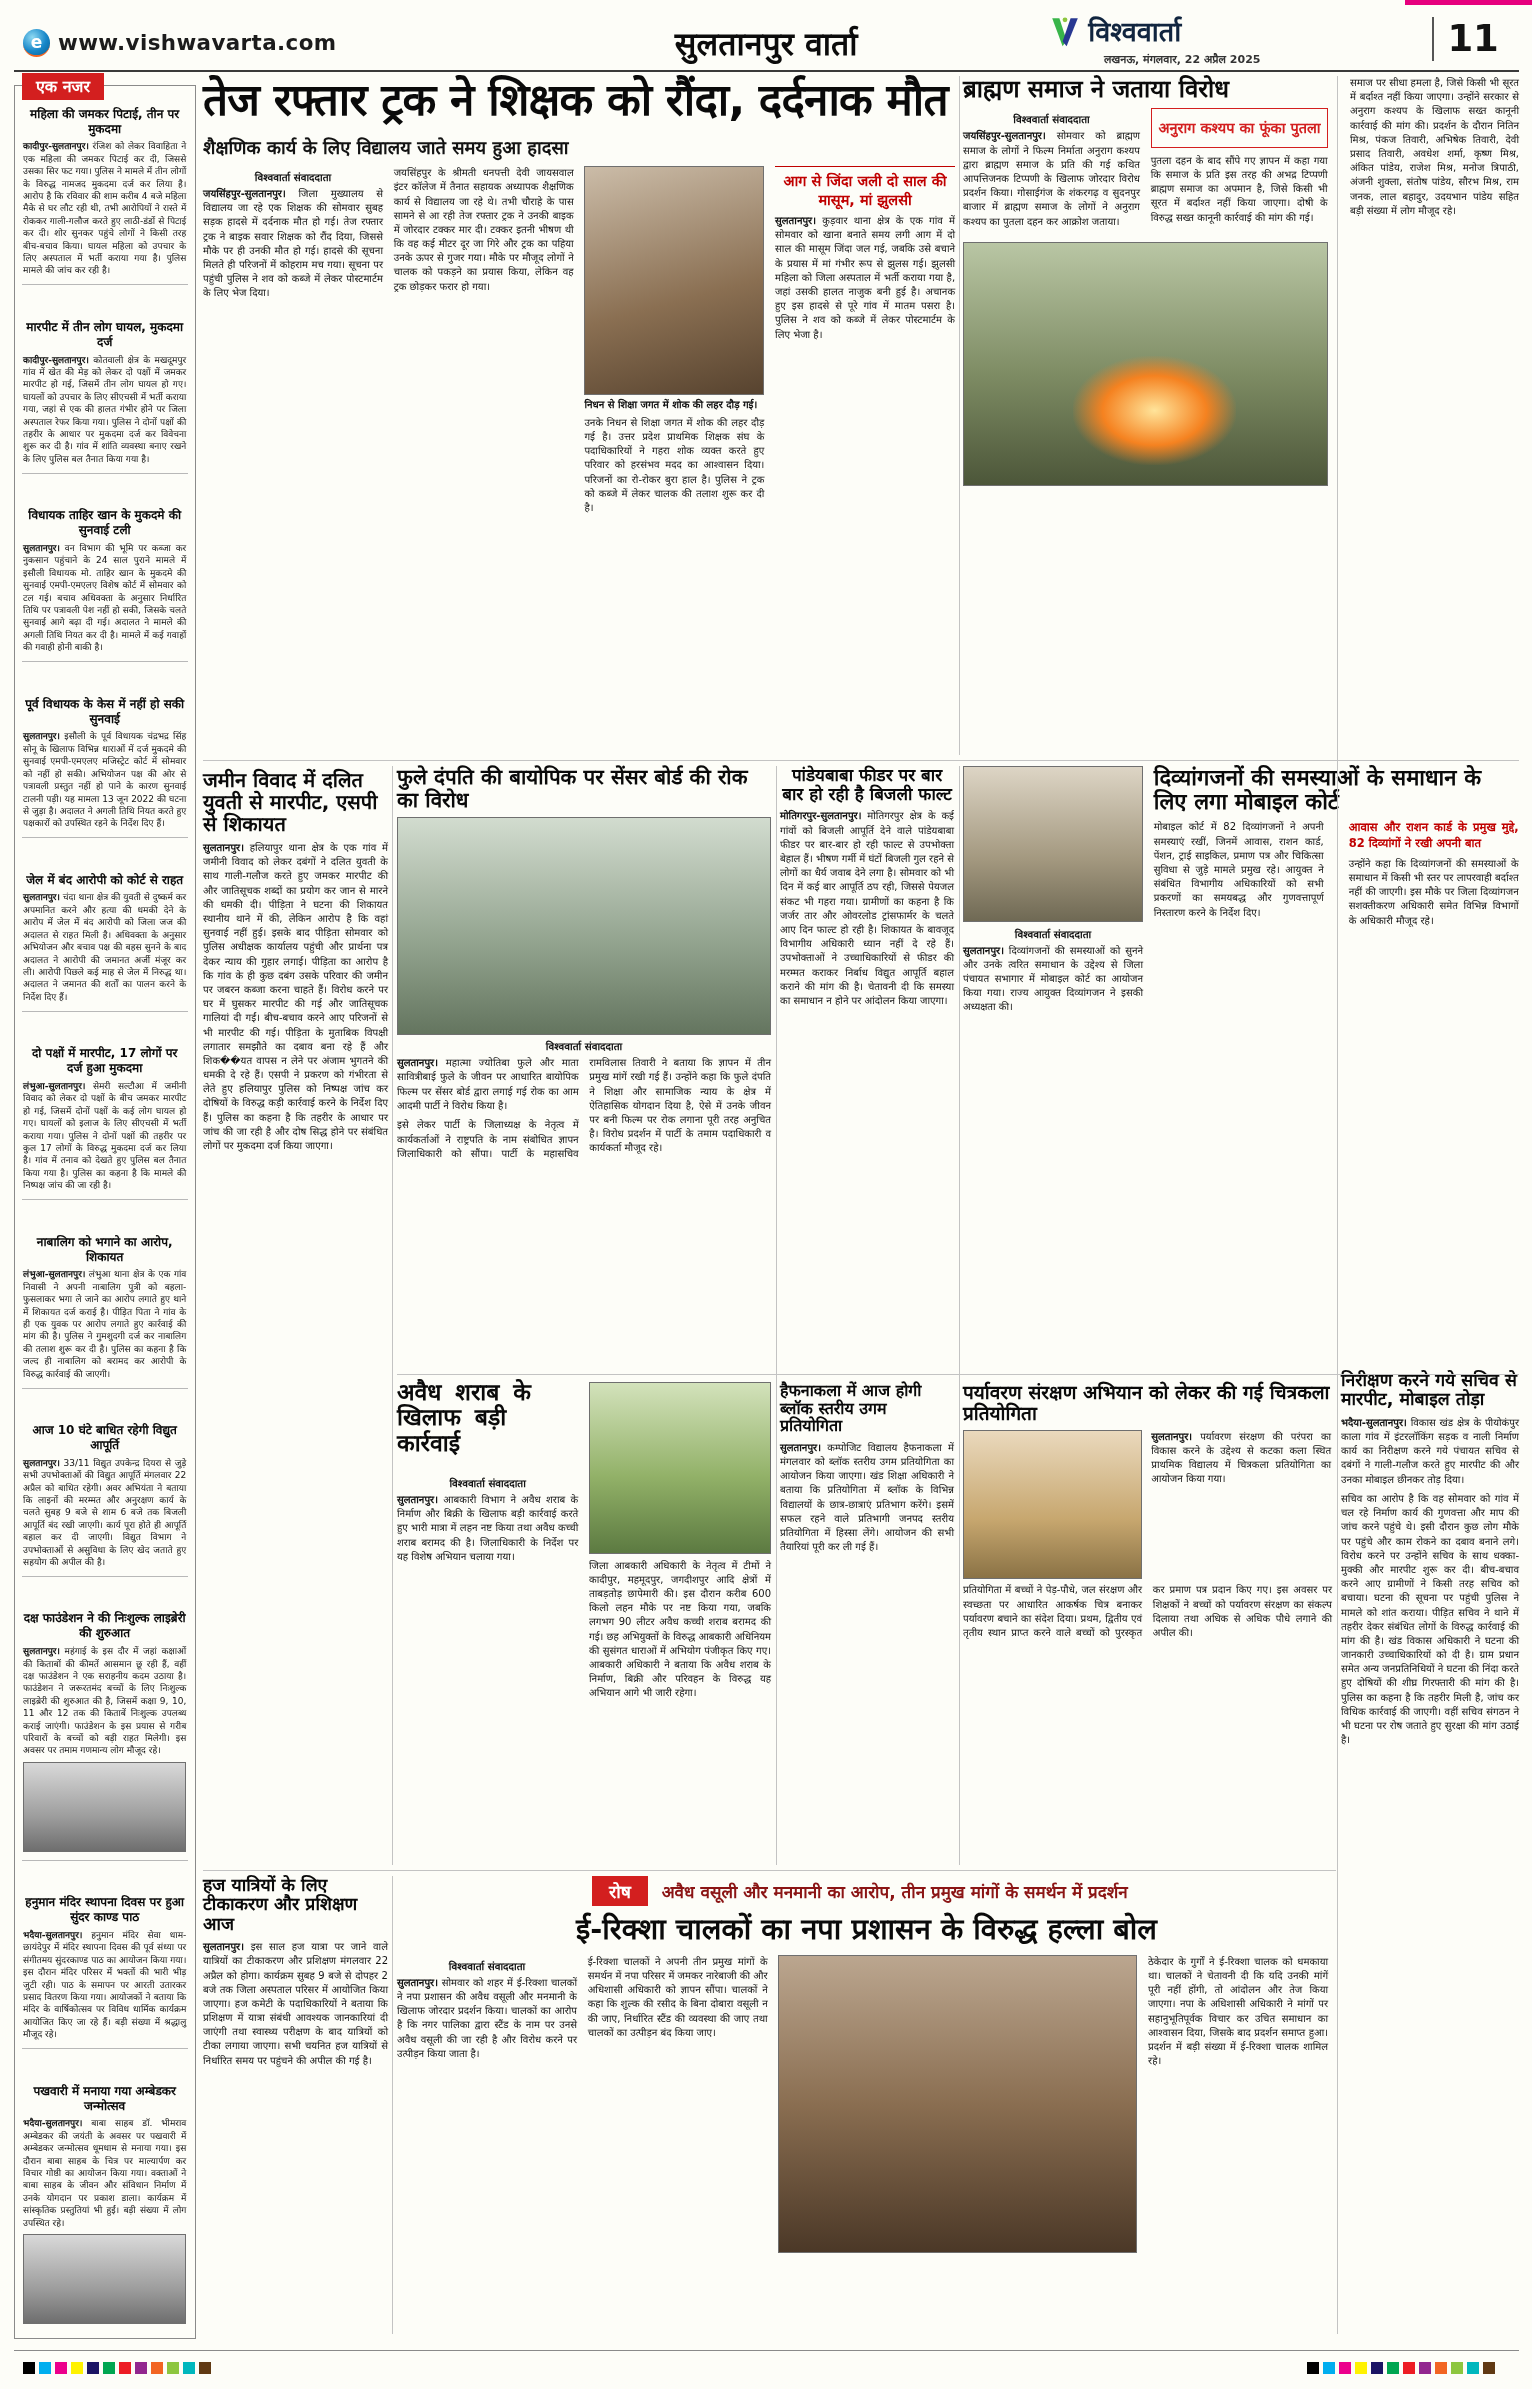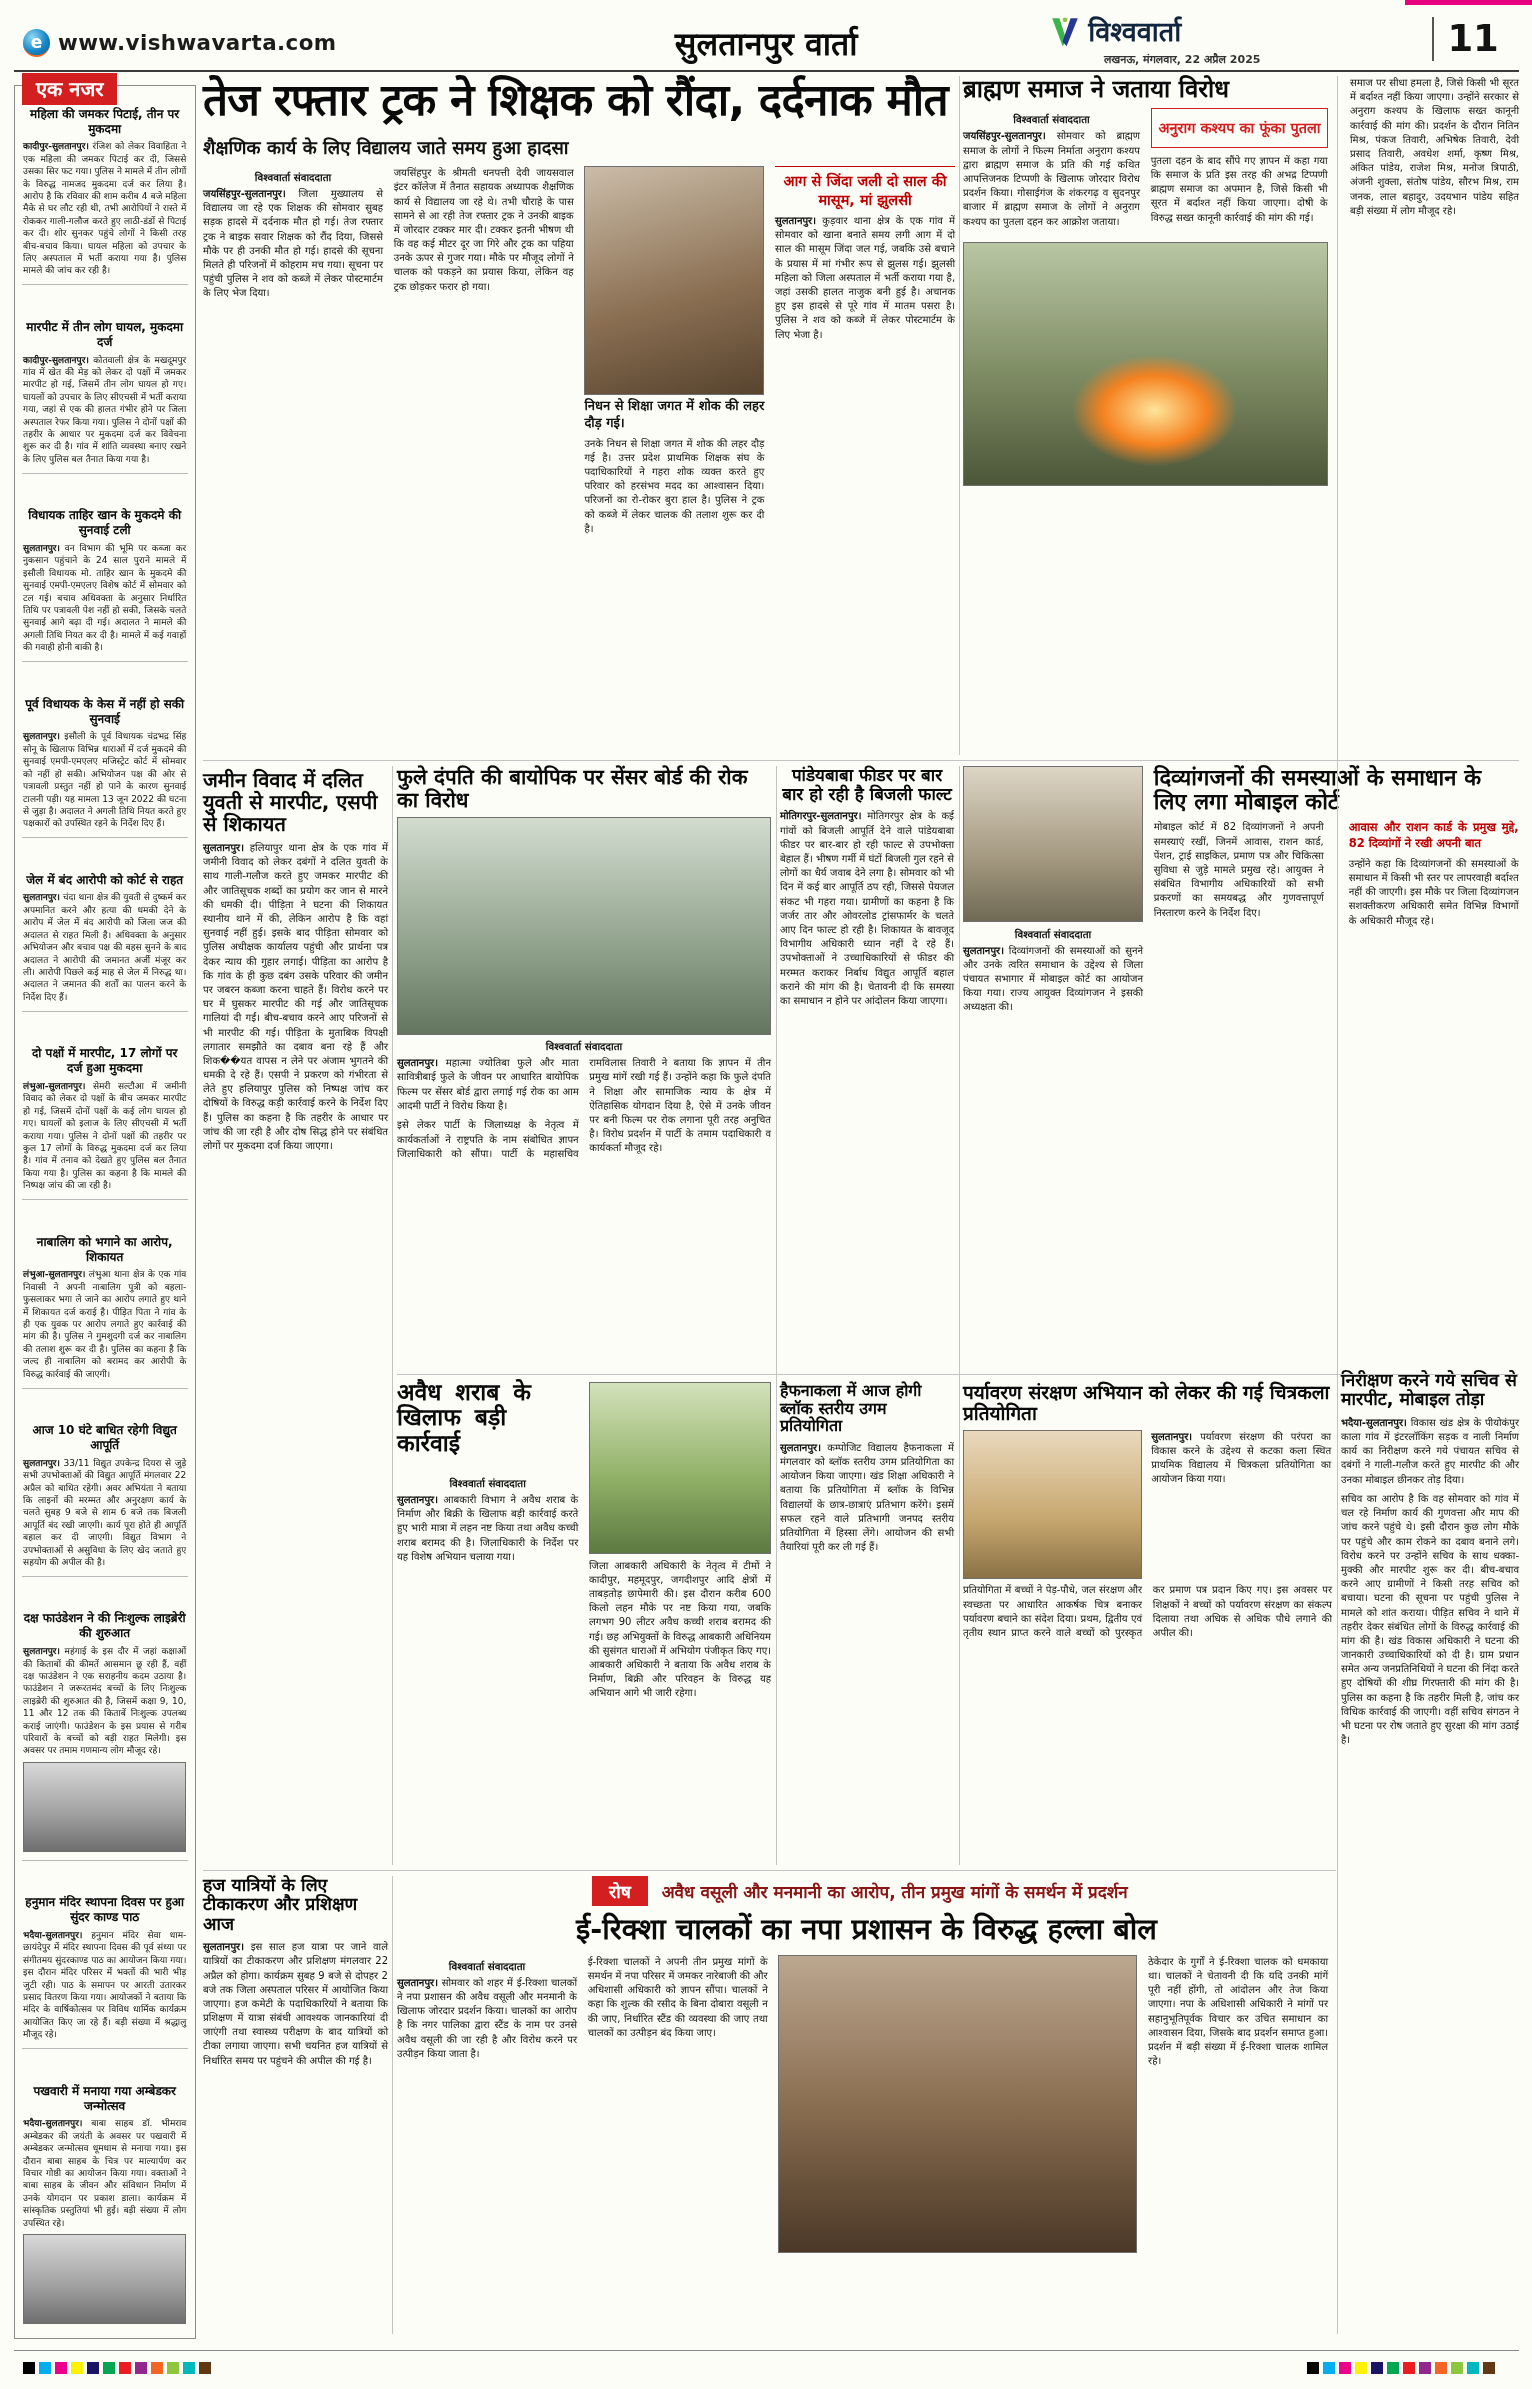--- a/index.html
+++ b/index.html
@@ -29,41 +29,41 @@
   #brand-tag { font-size:11px; color:#333; margin-top:2.3px; font-weight:bold; }
   #pgnum { position:absolute; left:1418px; top:10.7px; height:44px; display:flex; align-items:center;
     border-left:2.3px solid #555; padding-left:13.7px; font-size:37px; font-weight:bold; }
   #topstrip { position:absolute; left:1405px; top:0; width:128px; height:5.3px; background:#e6007e; }
 
   
   .hl { font-weight:bold; color:#0a0a0a; line-height:1.1; }
   .body-txt { font-size:10px; line-height:1.42; text-align:justify; margin-bottom:5.3px; }
   .dl { font-weight:bold; }
   .byline { font-weight:bold; font-size:10.3px; text-align:center; margin:3.8px 0 3.1px; }
-  .caption { font-size:13px; font-weight:bold; line-height:1.3; margin-top:3.1px; }
+  .caption { font-size:10px; font-weight:bold; line-height:1.3; margin-top:3.1px; }
   .cols-2 { column-count:2; column-gap:10.7px; }
 
   
   .photo { position:relative; border:0.8px solid #6f6f6f; overflow:hidden; }
   .ph-portrait { background:linear-gradient(165deg,#cbbca8,#8a6f52 58%,#57432f); }
   .ph-protest  { background:linear-gradient(180deg,#b9c6a4,#7d8b63 55%,#4c5639); }
   .ph-protest::after { content:""; position:absolute; left:30%; bottom:8%; width:45%; height:45%;
     background:radial-gradient(ellipse at center,#ffe49a 0%,#f58220 45%, rgba(0,0,0,0) 72%); }
   .ph-group  { background:linear-gradient(180deg,#d2dccf,#90a18c 60%,#64755f); }
   .ph-indoor { background:linear-gradient(180deg,#ddd5c5,#a3987f 60%,#6f6954); }
   .ph-field  { background:linear-gradient(180deg,#d3e2bb,#92b168 55%,#5c7a41); }
   .ph-kids   { background:linear-gradient(180deg,#ead9bd,#c7a76f 60%,#8a7245); }
   .ph-door   { background:linear-gradient(180deg,#bba68f,#8a6e51 50%,#4b3827); }
   .ph-gray   { background:linear-gradient(180deg,#d9d9d9,#9e9e9e 60%,#6e6e6e); }
 
   
   #sidebar { position:absolute; left:13.7px; top:85px; width:182px; height:2254px;
     border:1.5px solid #8a8a8a; padding:15.3px 6.9px 6.1px; }
   #sb-tab { position:absolute; top:-13px; left:7.6px; background:#d31f1f; color:#fff;
-    font-size:20px; font-weight:bold; padding:2.3px 13.7px; }
+    font-size:16px; font-weight:bold; padding:2.3px 13.7px; }
   .sb-list { display:flex; flex-direction:column; justify-content:space-between; height:100%; }
   .sb-item { border-bottom:0.8px solid #b8b8b8; padding:5.3px 1.5px 7.6px; }
   .sb-item:last-child { border-bottom:none; }
   .sb-headline { font-weight:bold; font-size:12px; line-height:1.25; text-align:center; margin-bottom:3.8px; color:#0a0a0a; }
   .sb-body { font-size:9px; line-height:1.38; text-align:justify; }
   .sb-photo { height:90px; margin-top:5.3px; }
 
   
   #art-main { position:absolute; left:203px; top:76px; width:754px; }
   #main-hl { font-size:44px; letter-spacing:-0.8px; }

